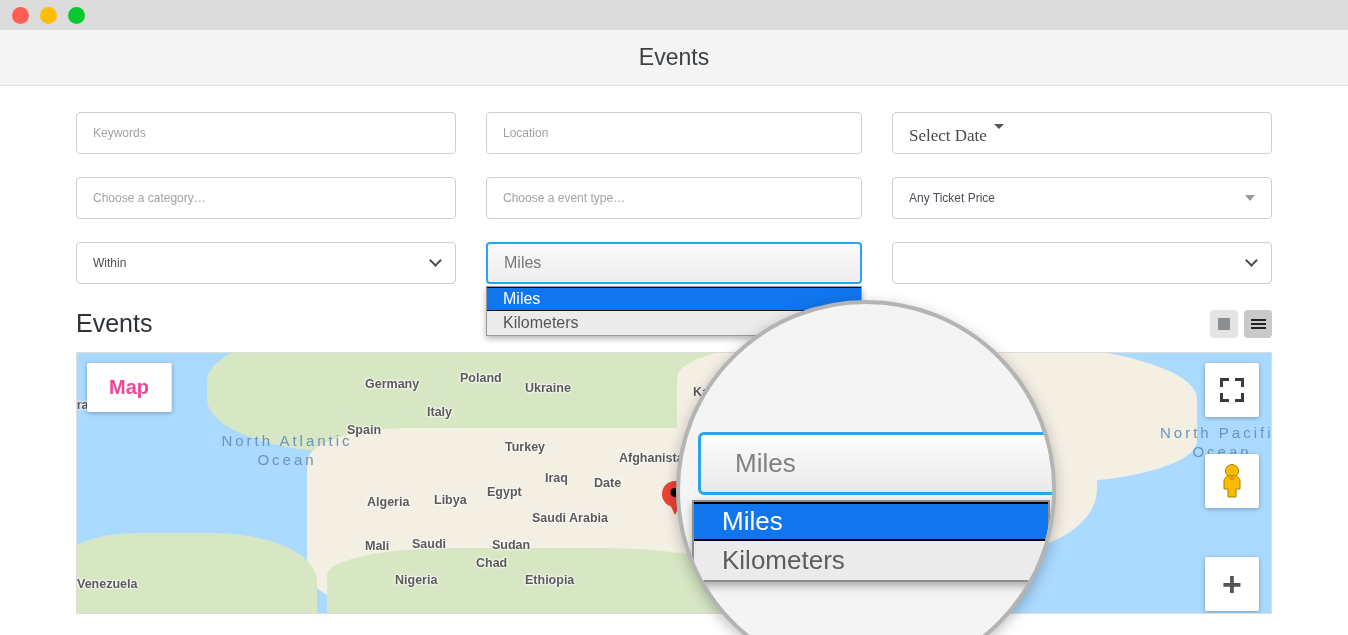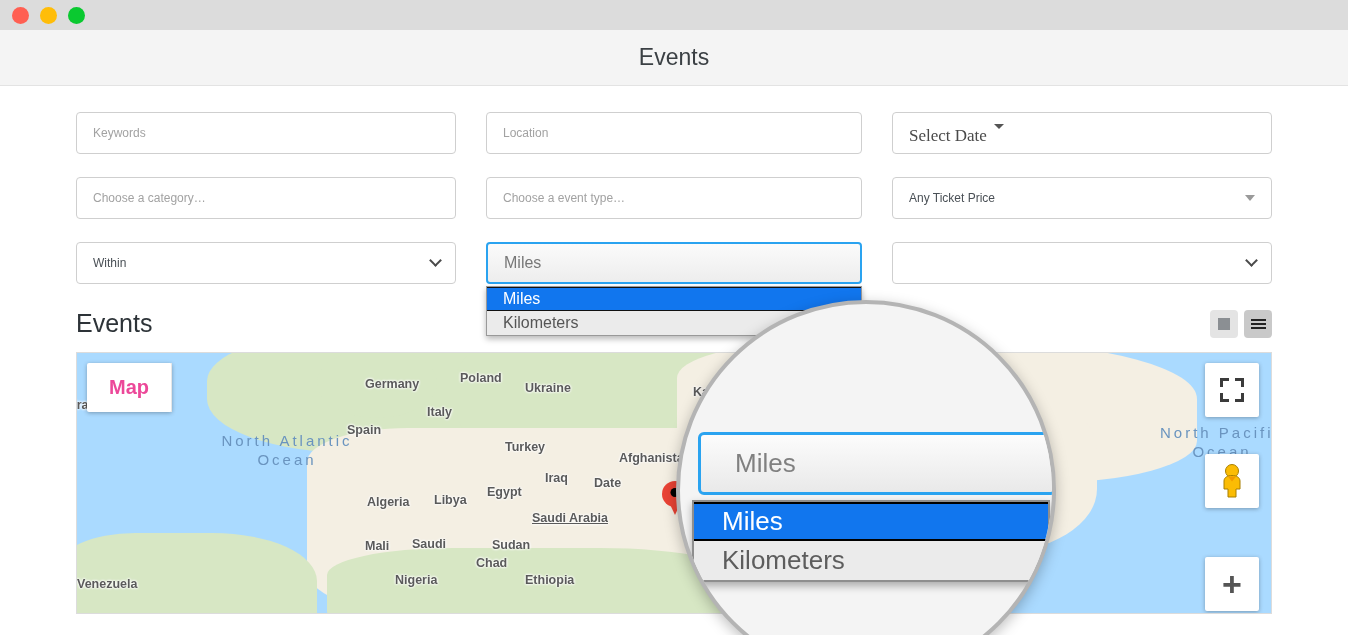--- a/index.html
+++ b/index.html
@@ -411,21 +411,21 @@
     <div class="ctry" style="left:350px; top:52px;">Italy</div>
     <div class="ctry" style="left:270px; top:70px;">Spain</div>
     <div class="ctry" style="left:428px; top:87px;">Turkey</div>
     <div class="ctry" style="left:468px; top:118px;">Iraq</div>
     <div class="ctry" style="left:517px; top:123px;">Date</div>
     <div class="ctry" style="left:542px; top:98px;">Afghanistan</div>
     <div class="ctry" style="left:600px; top:132px;">Pakis</div>
     <div class="ctry" style="left:290px; top:142px;">Algeria</div>
     <div class="ctry" style="left:357px; top:140px;">Libya</div>
     <div class="ctry" style="left:410px; top:132px;">Egypt</div>
-    <div class="ctry" style="left:455px; top:158px;text-decoration:underline;">Saudi Arabia</div>
+    <div class="ctry" style="left:455px; top:158px;">Saudi Arabia</div>
     <div class="ctry" style="left:688px; top:160px;">India</div>
     <div class="ctry" style="left:288px; top:186px;">Mali</div>
     <div class="ctry" style="left:335px; top:184px;">Saudi</div>
     <div class="ctry" style="left:415px; top:185px;">Sudan</div>
     <div class="ctry" style="left:375px; top:203px;padding-left:24px;">Chad</div>
     <div class="ctry" style="left:318px; top:220px;">Nigeria</div>
     <div class="ctry" style="left:448px; top:220px;">Ethiopia</div>
     <div class="ctry" style="left:0px;   top:224px;">Venezuela</div>
 
     <div class="marker" style="left:585px; top:128px;"></div>

